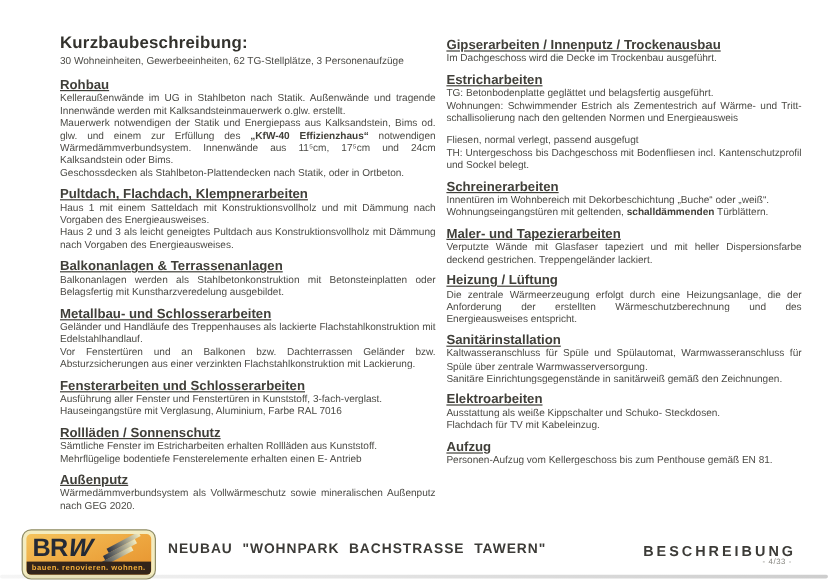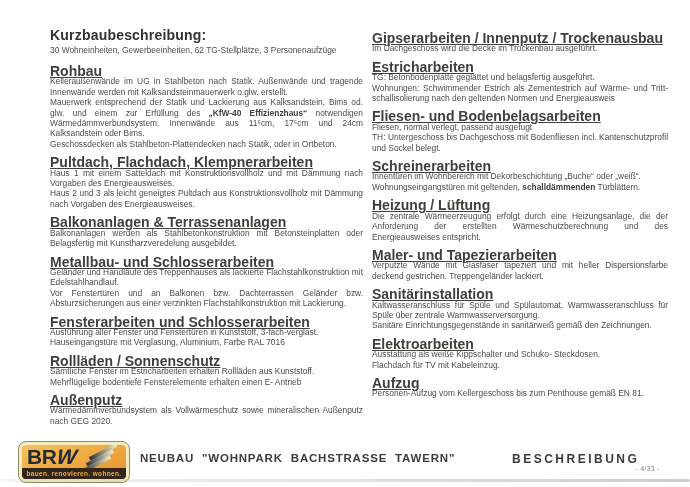--- a/index.html
+++ b/index.html
@@ -14,21 +14,21 @@
   .col { position: absolute; }
   .col-left  { left: 50px;  top: 27px; width: 313px; }
   .col-right { left: 372px; top: 33px; width: 296px; }
   .doc-title {
     font-size: 14px; font-weight: bold; color: #33322d;
     letter-spacing: 0.2px; margin-bottom: 2px;
   }
   .doc-subtitle { font-size: 8.4px; line-height: 11px; margin-bottom: 10px; }
   .section { margin-bottom: 8px; }
   .sec-heading {
-    font-size: 14px; line-height: 10.4px; font-weight: bold;
+    font-size: 11px; line-height: 10.4px; font-weight: bold;
     color: #403f39; text-decoration: underline;
   }
   .para {
     font-size: 8.4px; line-height: 10.4px;
     text-align: justify; margin: 0;
   }
   .para b { color: #403f39; }
 
   
   .footer { position: absolute; left: 0; top: 438px; width: 690px; height: 49px; }
@@ -62,21 +62,21 @@
     background: #33241a; color: #f2ae3c;
     font-size: 6.4px; line-height: 11px; text-align: center;
     letter-spacing: 0.4px; white-space: nowrap; font-weight: bold;
   }
   .project-title {
     position: absolute; left: 140px; top: 14px;
     font-size: 11.5px; font-weight: bold; color: #3c3b37;
     letter-spacing: 0.8px; word-spacing: 4px; white-space: nowrap;
   }
   .doc-type {
-    position: absolute; left: 512px; top: 14px;
+    position: absolute; left: 536px; top: 14px;
     font-size: 12px; font-weight: bold; color: #3c3b37; letter-spacing: 2.5px;
   }
   .page-number {
     position: absolute; right: 30px; top: 27px;
     font-size: 6.5px; color: #83827c; letter-spacing: 0.5px;
   }
   .bottom-shadow {
     position: absolute; left: 0; top: 479px; width: 690px; height: 3px;
     background: linear-gradient(to right, rgba(90,90,90,0.06), rgba(90,90,90,0.30));
     border-radius: 2px;
@@ -87,21 +87,21 @@
 
 <div class="page">
 
   <div class="col col-left">
     <div class="doc-title">Kurzbaubeschreibung:</div>
     <div class="doc-subtitle">30 Wohneinheiten, Gewerbeeinheiten, 62 TG-Stellplätze, 3 Personenaufzüge</div>
     <div id="left-sections">
         <div class="section">
           <div class="sec-heading">Rohbau</div>
           <div class="para"><span>Kelleraußenwände im UG in Stahlbeton nach Statik. Außenwände und tragende Innenwände werden mit Kalksandsteinmauerwerk o.glw. erstellt.</span></div>
-          <div class="para"><span>Mauerwerk entsprechend der Statik und Lackierung aus Kalksandstein, Bims od. glw. und einem zur Erfüllung des </span><b>„KfW-40 Effizienzhaus“</b><span> notwendigen Wärmedämmverbundsystem. Innenwände aus 11⁵cm, 17⁵cm und 24cm Kalksandstein oder Bims.</span></div>
+          <div class="para"><span>Mauerwerk notwendigen der Statik und Energiepass aus Kalksandstein, Bims od. glw. und einem zur Erfüllung des </span><b>„KfW-40 Effizienzhaus“</b><span> notwendigen Wärmedämmverbundsystem. Innenwände aus 11⁵cm, 17⁵cm und 24cm Kalksandstein oder Bims.</span></div>
           <div class="para"><span>Geschossdecken als Stahlbeton-Plattendecken nach Statik, oder in Ortbeton.</span></div>
         </div>
         <div class="section">
           <div class="sec-heading">Pultdach, Flachdach, Klempnerarbeiten</div>
           <div class="para"><span>Haus 1 mit einem Satteldach mit Konstruktionsvollholz und mit Dämmung nach Vorgaben des Energieausweises.</span></div>
           <div class="para"><span>Haus 2 und 3 als leicht geneigtes Pultdach aus Konstruktionsvollholz mit Dämmung nach Vorgaben des Energieausweises.</span></div>
         </div>
         <div class="section">
           <div class="sec-heading">Balkonanlagen &amp; Terrassenanlagen</div>
           <div class="para"><span>Balkonanlagen werden als Stahlbetonkonstruktion mit Betonsteinplatten oder Belagsfertig mit Kunstharzveredelung ausgebildet.</span></div>
@@ -133,36 +133,35 @@
         <div class="section">
           <div class="sec-heading">Gipserarbeiten / Innenputz / Trockenausbau</div>
           <div class="para"><span>Im Dachgeschoss wird die Decke im Trockenbau ausgeführt.</span></div>
         </div>
         <div class="section">
           <div class="sec-heading">Estricharbeiten</div>
           <div class="para"><span>TG: Betonbodenplatte geglättet und belagsfertig ausgeführt.</span></div>
           <div class="para"><span>Wohnungen: Schwimmender Estrich als Zementestrich auf Wärme- und Tritt-schallisolierung nach den geltenden Normen und Energieausweis</span></div>
         </div>
         <div class="section">
-          <div class="sec-heading">Fliesen- und Bodenbelagsarbeiten</div>
           <div class="para"><span>Fliesen, normal verlegt, passend ausgefugt</span></div>
           <div class="para"><span>TH: Untergeschoss bis Dachgeschoss mit Bodenfliesen incl. Kantenschutzprofil und Sockel belegt.</span></div>
         </div>
         <div class="section">
           <div class="sec-heading">Schreinerarbeiten</div>
           <div class="para"><span>Innentüren im Wohnbereich mit Dekorbeschichtung „Buche“ oder „weiß“.</span></div>
           <div class="para"><span>Wohnungseingangstüren mit geltenden, </span><b>schalldämmenden</b><span> Türblättern.</span></div>
         </div>
         <div class="section">
+          <div class="sec-heading">Maler- und Tapezierarbeiten</div>
+          <div class="para"><span>Verputzte Wände mit Glasfaser tapeziert und mit heller Dispersionsfarbe deckend gestrichen. Treppengeländer lackiert.</span></div>
+        </div>
+        <div class="section">
           <div class="sec-heading">Heizung / Lüftung</div>
           <div class="para"><span>Die zentrale Wärmeerzeugung erfolgt durch eine Heizungsanlage, die der Anforderung der erstellten Wärmeschutzberechnung und des Energieausweises entspricht.</span></div>
-        </div>
-        <div class="section">
-          <div class="sec-heading">Maler- und Tapezierarbeiten</div>
-          <div class="para"><span>Verputzte Wände mit Glasfaser tapeziert und mit heller Dispersionsfarbe deckend gestrichen. Treppengeländer lackiert.</span></div>
         </div>
         <div class="section">
           <div class="sec-heading">Sanitärinstallation</div>
           <div class="para"><span>Kaltwasseranschluss für Spüle und Spülautomat, Warmwasseranschluss für Spüle über zentrale Warmwasserversorgung.</span></div>
           <div class="para"><span>Sanitäre Einrichtungsgegenstände in sanitärweiß gemäß den Zeichnungen.</span></div>
         </div>
         <div class="section">
           <div class="sec-heading">Elektroarbeiten</div>
           <div class="para"><span>Ausstattung als weiße Kippschalter und Schuko- Steckdosen.</span></div>
           <div class="para"><span>Flachdach für TV mit Kabeleinzug.</span></div>

